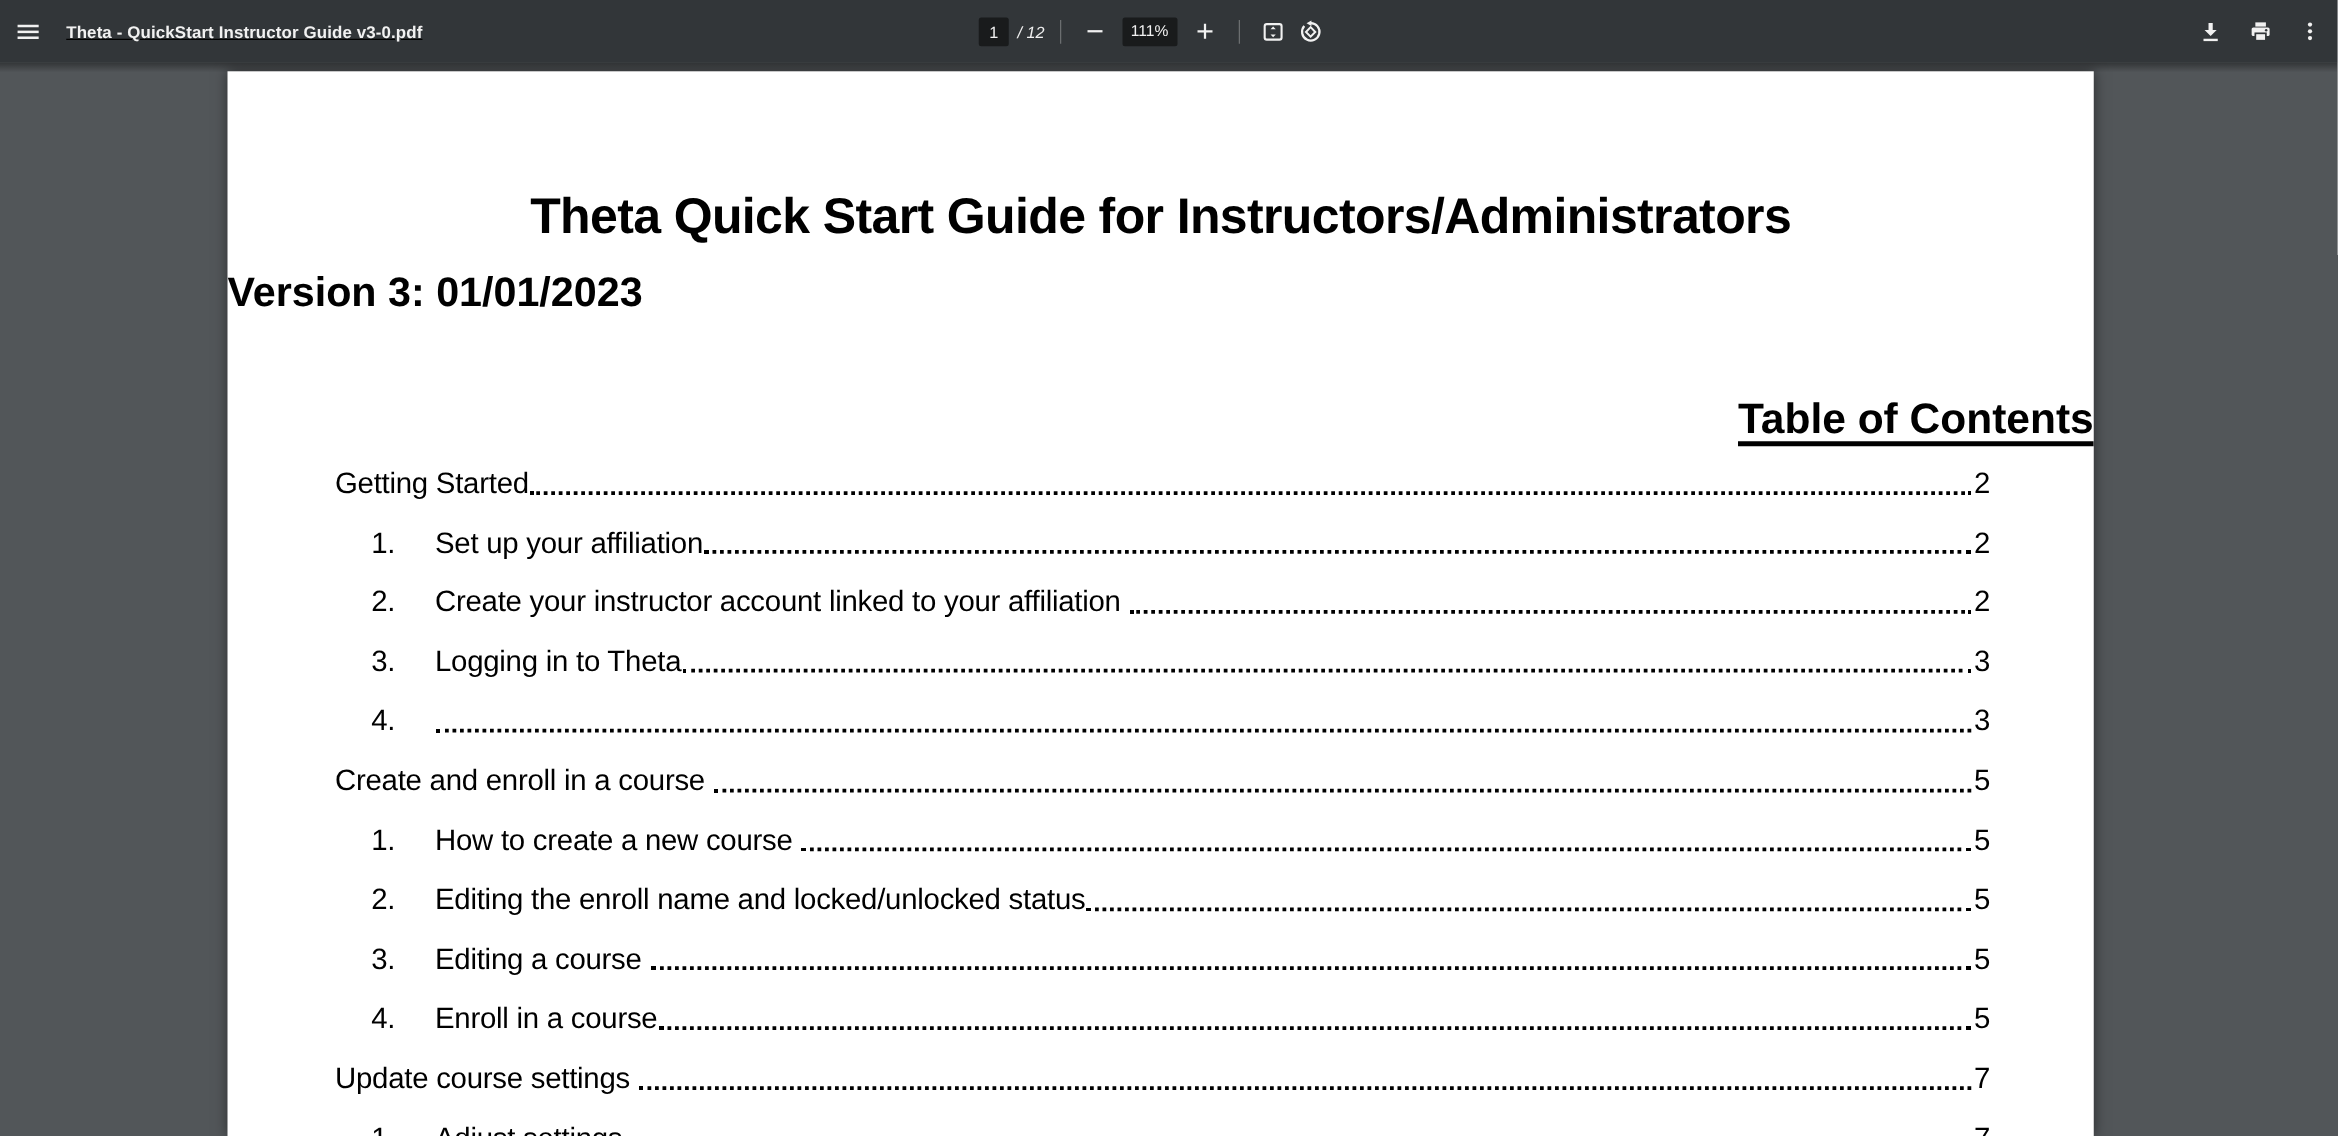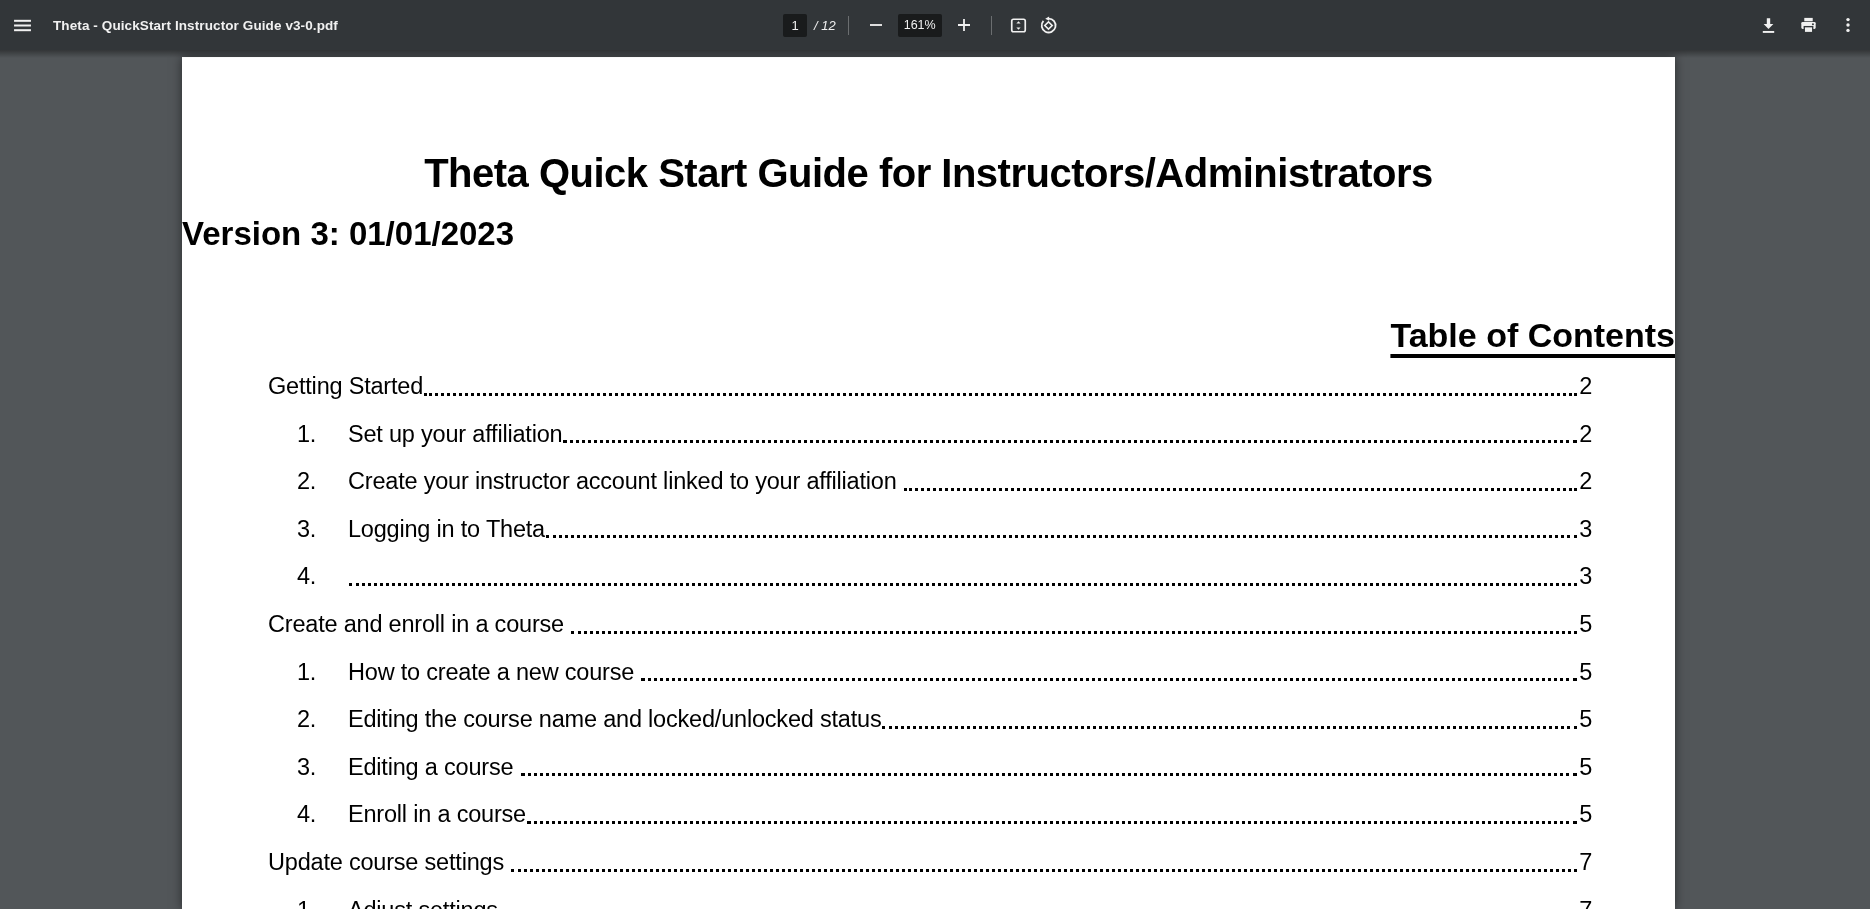--- a/index.html
+++ b/index.html
@@ -11,21 +11,21 @@
     --page_bg:#ffffff;
   }
   *{margin:0;padding:0;box-sizing:border-box;}
   html,body{width:1870px;height:909px;overflow:hidden;}
   body{font-family:"Liberation Sans",sans-serif;background:var(--viewer_bg);}
   .viewport{position:relative;width:1870px;height:909px;overflow:hidden;background:var(--viewer_bg);}
 
   
   .toolbar{position:absolute;top:0;left:0;width:1870px;height:50px;background:var(--toolbar_bg);z-index:10;}
   .toolbar-shadow{position:absolute;top:50px;left:0;width:1870px;height:8px;background:linear-gradient(rgba(0,0,0,.38),rgba(0,0,0,0));z-index:9;}
-  .tb-left{position:absolute;left:0;top:0;height:50px;display:flex;align-items:center;}
+  .tb-left{position:absolute;left:0;top:0;height:50px;display:flex;align-items:center;text-decoration:underline;}
   .icon-btn{width:30px;height:30px;border:none;background:transparent;display:flex;align-items:center;justify-content:center;border-radius:50%;cursor:pointer;flex:none;padding:0;}
   .menu-btn{margin-left:7px;}
   .file-title{color:var(--toolbar_text);font-size:13.5px;font-weight:bold;letter-spacing:.1px;margin-left:16px;white-space:nowrap;}
   .tb-center{position:absolute;left:783px;top:0;height:50px;display:flex;align-items:center;}
   .well{background:var(--well_bg);color:var(--toolbar_text);border:none;border-radius:2px;height:23px;font-size:13px;text-align:center;font-family:"Liberation Sans",sans-serif;}
   .page-input{width:24px;}
   .page-count{color:var(--toolbar_text);font-size:13px;margin-left:7px;white-space:pre;font-style:italic;}
   .tb-sep{width:1px;height:19px;background:rgba(255,255,255,.28);margin:0 12px;flex:none;}
   .zoom-well{width:44px;margin:0 7px;display:flex;align-items:center;justify-content:center;font-size:12.5px;}
   .tb-right{position:absolute;right:6px;top:0;height:50px;display:flex;align-items:center;gap:8px;}
@@ -71,21 +71,21 @@
       <input class="well page-input" value="1" style="">
       <span class="page-count">/ 12</span>
       <span class="tb-sep"></span>
       <button class="icon-btn">
         <span>
           <svg width="18" height="18" viewBox="0 0 18 18" fill="#f1f1f1">
               <rect x="3" y="8.1" width="12" height="1.8"></rect>
             </svg>
         </span>
       </button>
-      <span class="well zoom-well">161%</span>
+      <span class="well zoom-well">111%</span>
       <button class="icon-btn">
         <span>
           <svg width="18" height="18" viewBox="0 0 18 18" fill="#f1f1f1">
             <path d="M8.1 3h1.8v5.1H15v1.8H9.9V15H8.1V9.9H3V8.1h5.1z"></path>
           </svg>
         </span>
       </button>
       <span class="tb-sep"></span>
       <button class="icon-btn">
         <span>
@@ -182,21 +182,21 @@
     <span class="pg">5</span>
   </div>
         <div class="toc-row indent">
     <span class="num">1.</span>
     <span class="lbl">How to create a new course </span>
     <span class="leader"></span>
     <span class="pg">5</span>
   </div>
         <div class="toc-row indent">
     <span class="num">2.</span>
-    <span class="lbl">Editing the course name and locked/unlocked status</span>
+    <span class="lbl">Editing the enroll name and locked/unlocked status</span>
     <span class="leader"></span>
     <span class="pg">5</span>
   </div>
         <div class="toc-row indent">
     <span class="num">3.</span>
     <span class="lbl">Editing a course </span>
     <span class="leader"></span>
     <span class="pg">5</span>
   </div>
         <div class="toc-row indent">

